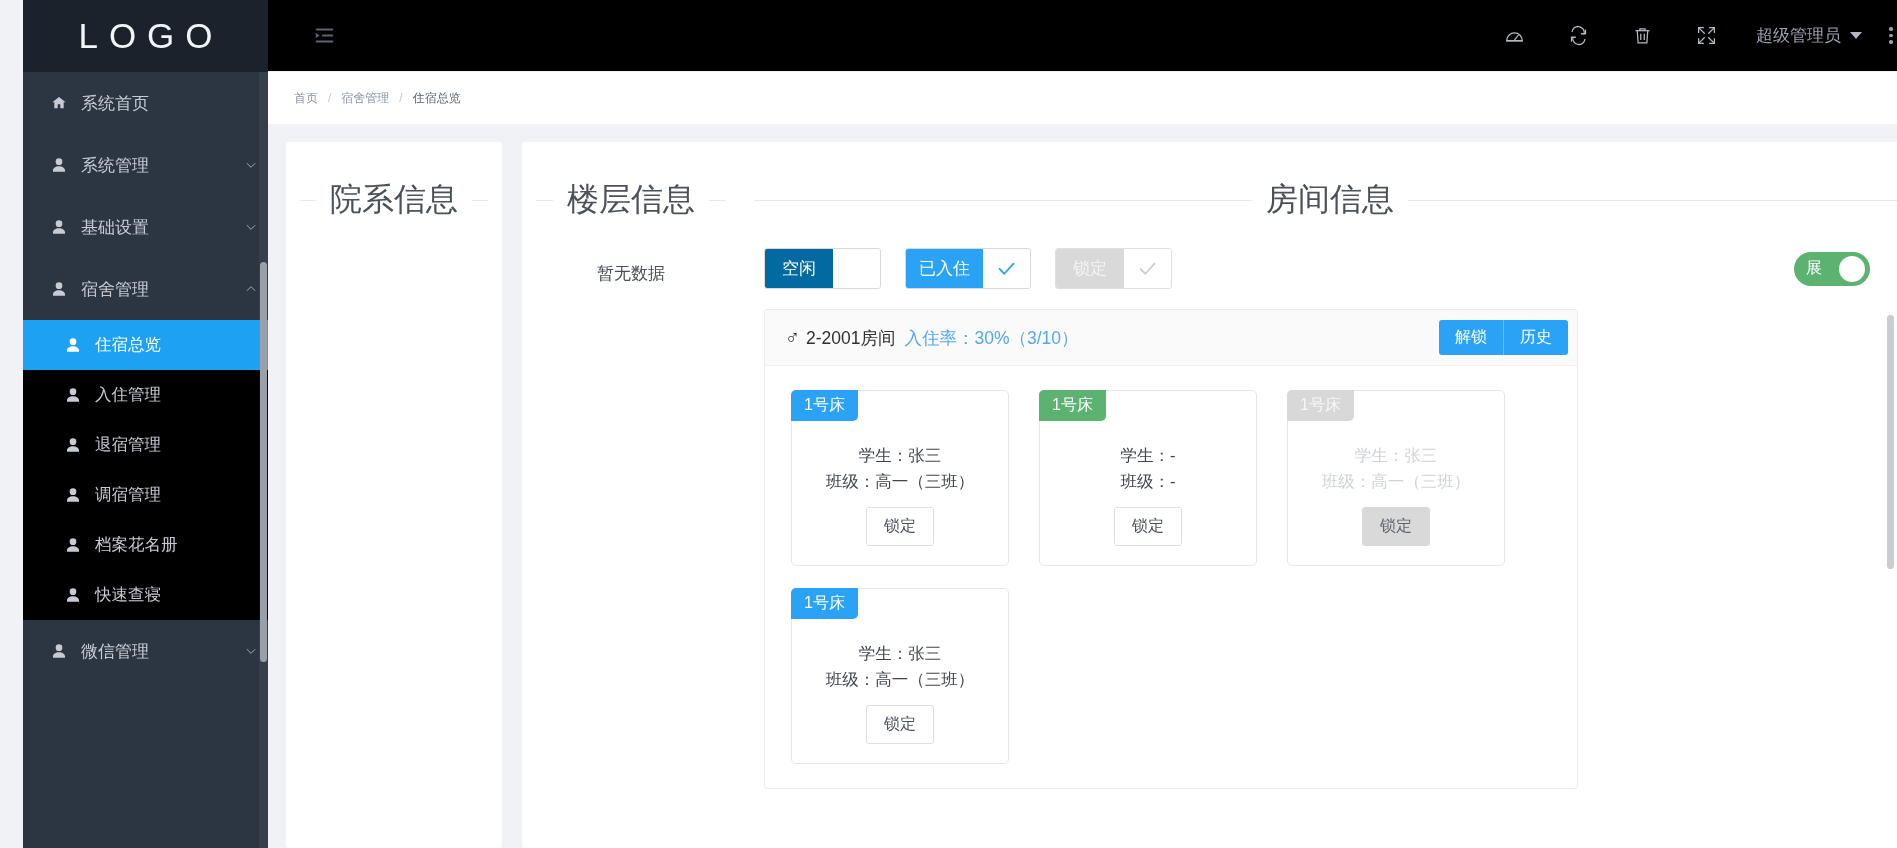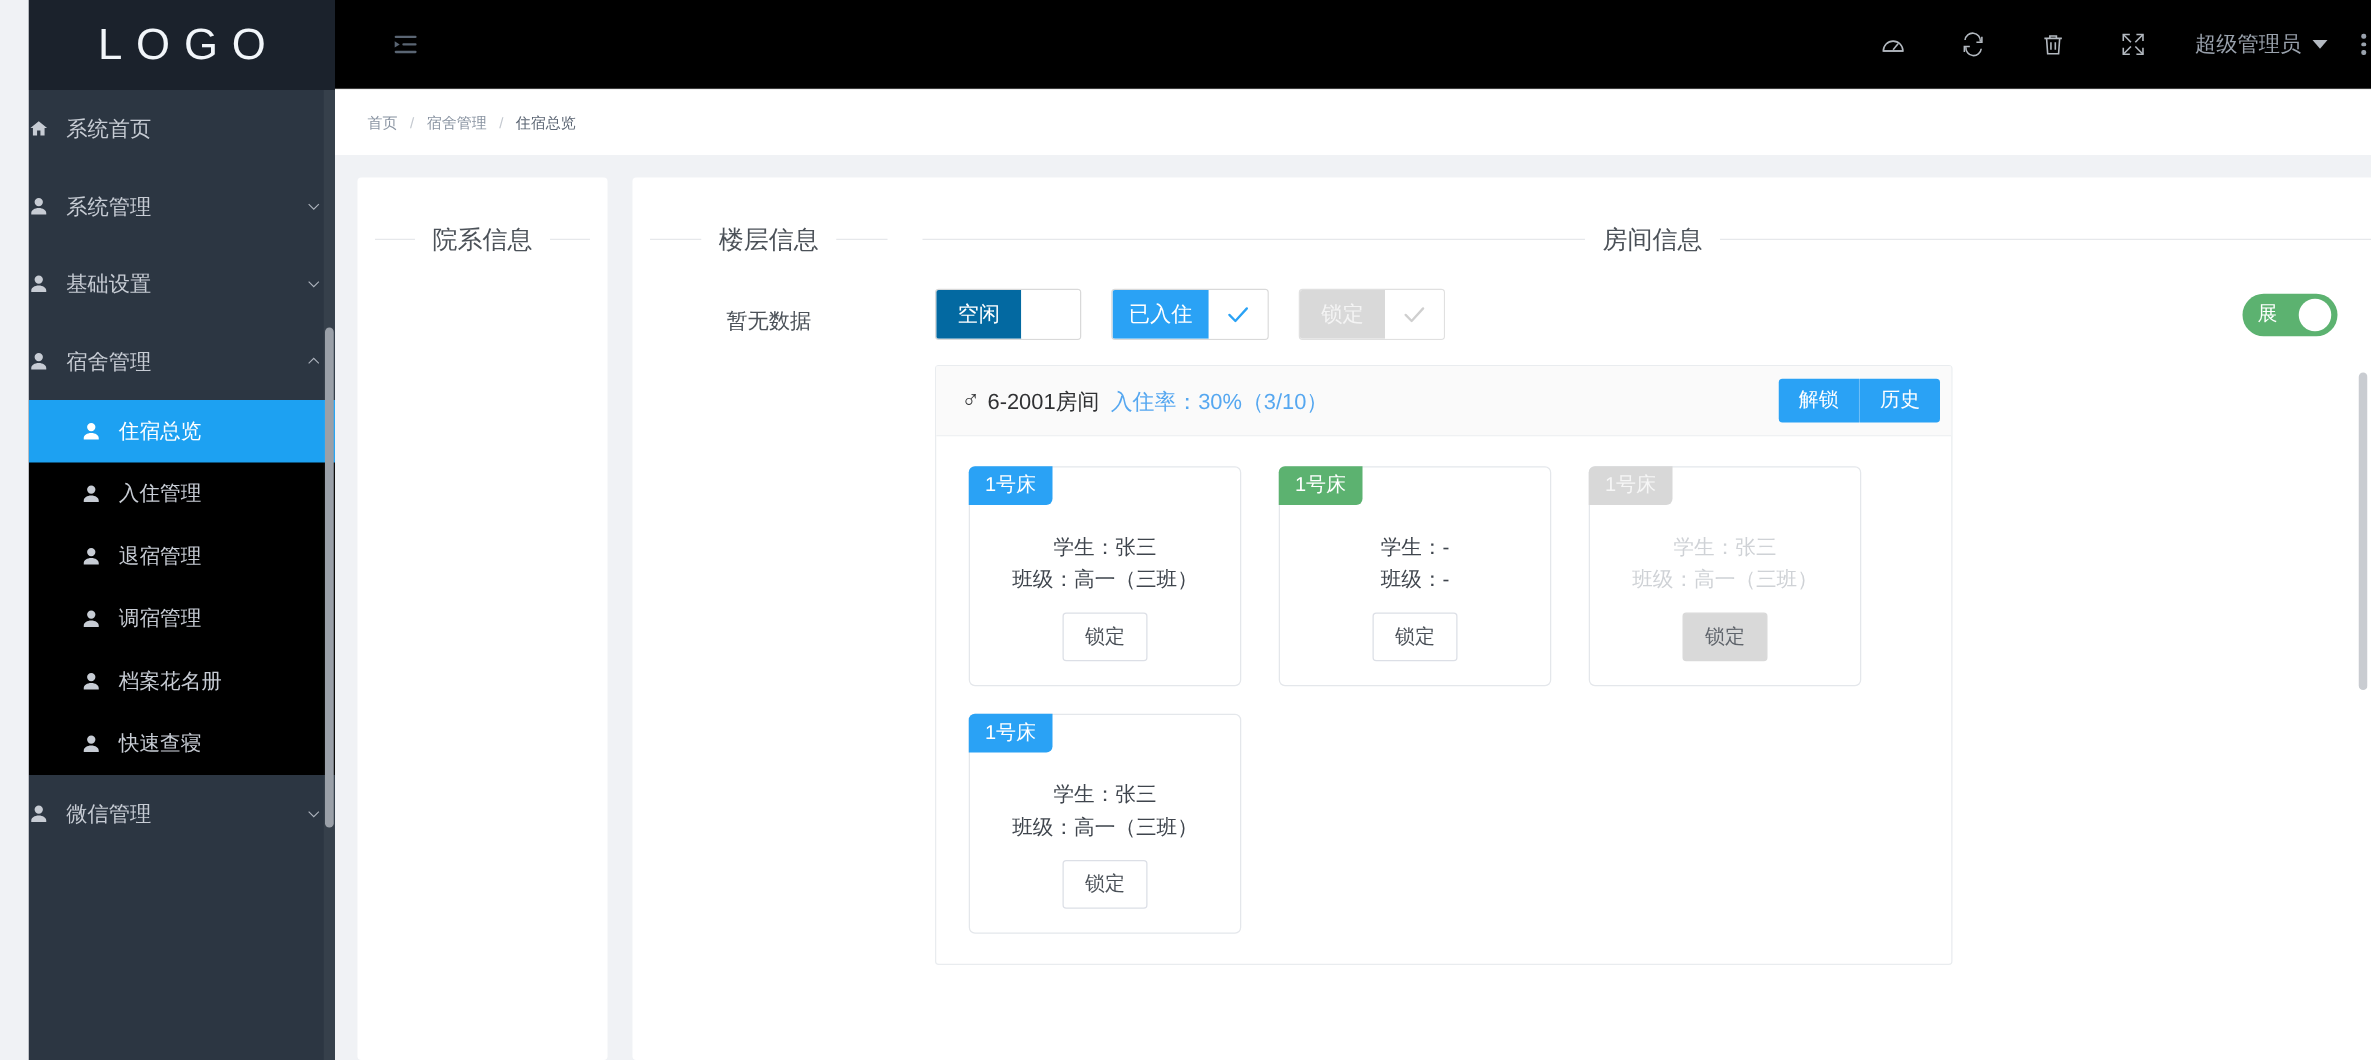--- a/index.html
+++ b/index.html
@@ -32,20 +32,21 @@
     padding-left: 11px;
   }
   .nav-scroll {
     height: 776px;
     overflow: hidden;
     position: relative;
   }
   .nav-item {
     height: 62px;
     display: flex; align-items: center;
+    padding-left: 28px;
     color: #c7ccd4;
     font-size: 17px;
     cursor: pointer;
     position: relative;
   }
   .nav-item .ico { width: 30px; flex: 0 0 30px; display: flex; align-items: center; color: #c2c7cf; }
   .nav-item .ico svg { width: 16px; height: 16px; fill: #c7ccd4; }
   .nav-item .label { flex: 1; }
   .nav-item .arrow { width: 34px; display: flex; align-items: center; justify-content: center; }
   .nav-item .arrow svg { width: 14px; height: 14px; stroke: #aab0ba; fill: none; stroke-width: 1.6; }
@@ -122,21 +123,21 @@
   }
   .panel-dept { flex: 0 0 200px; }
   .panel-right { flex: 1; display: flex; min-width: 0; }
   .panel-floor { flex: 0 0 218px; }
   .panel-room { flex: 1; min-width: 0; display: flex; flex-direction: column; }
 
   .panel-title {
     display: flex; align-items: center; justify-content: center;
     gap: 14px;
     padding: 36px 14px 0 14px;
-    font-size: 20px; color: #4b5158; font-weight: 400;
+    font-size: 32px; color: #4b5158; font-weight: 400;
     white-space: nowrap;
   }
   .panel-title .ln { height: 1px; background: #e6e8eb; flex: 1; min-width: 16px; }
 
   .empty-text {
     text-align: center; color: #4b5158; font-size: 17px;
     padding-top: 40px;
   }
 
   
@@ -538,21 +539,21 @@
               <span class="t-text">展</span>
               <span class="knob"></span>
             </div>
           </div>
 
           <div class="room-scroll">
             <div class="room-card">
 
               <div class="room-head">
                 <span class="gender">♂</span>
-                <span class="rname">6-2001房间</span>
+                <span class="rname">2-2001房间</span>
                 <span class="rrate">入住率：</span>
                 <span class="rrate" style="margin-left:0">30%（3/10）</span>
                 <span class="hspacer"></span>
                 <span class="btn-group">
                   <button class="btn-blue first">解锁</button>
                   <button class="btn-blue last">历史</button>
                 </span>
               </div>
 
               <div class="bed-grid">

